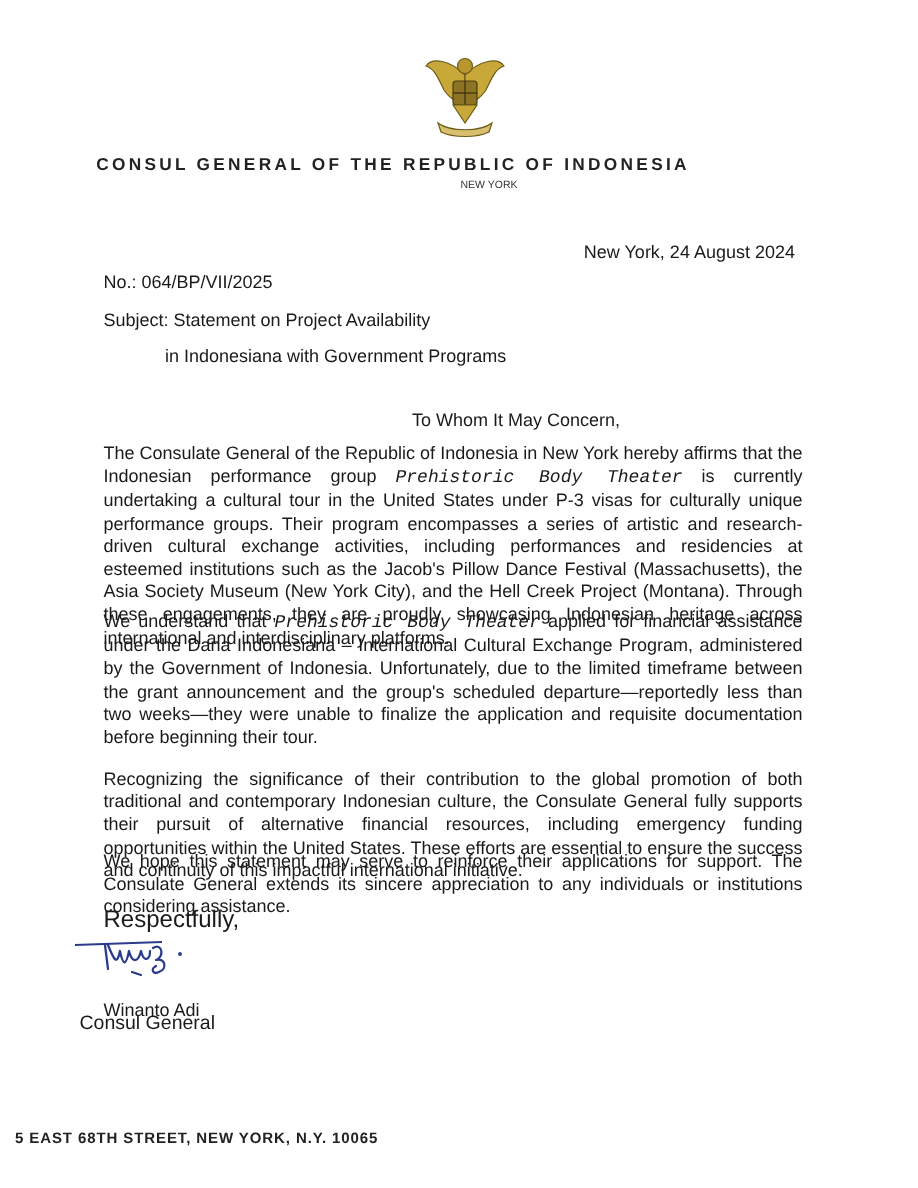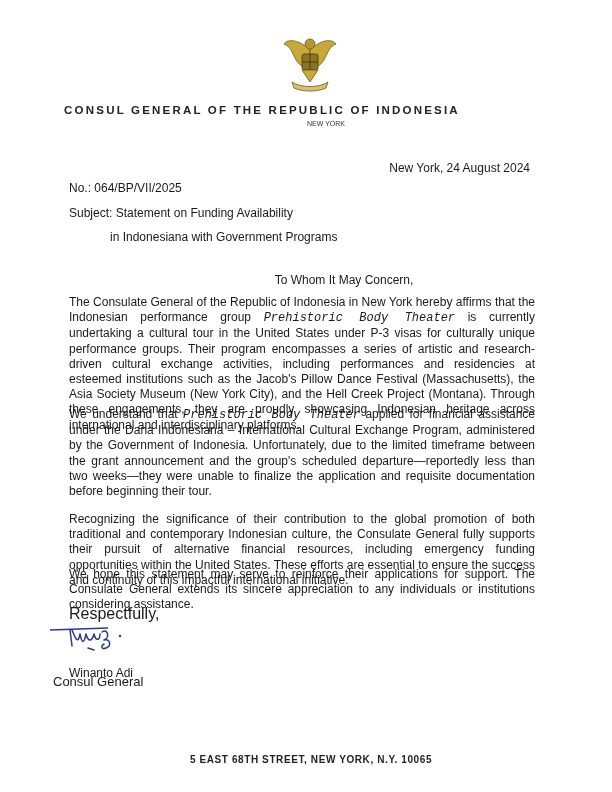--- a/index.html
+++ b/index.html
@@ -19,21 +19,21 @@
   .body-text { position: absolute; left: 69px; width: 466px; font-size: 12px; line-height: 15.2px;
                text-align: justify; }
   .p1 { top: 295px; }
   .p2 { top: 407px; }
   .p3 { top: 512px; }
   .p4 { top: 548px; margin-top: 19px; }
   .closing { position: absolute; top: 605px; left: 69px; font-size: 16px; }
   .signature { position: absolute; top: 620px; left: 48px; width: 90px; height: 36px; }
   .signer-name { position: absolute; top: 666px; left: 69px; font-size: 12px; }
   .signer-title { position: absolute; top: 674px; left: 53px; font-size: 13px; }
-  .footer { position: absolute; top: 754px; left: 0; width: 612px; text-align: center;
+  .footer { position: absolute; top: 754px; left: 0; width: 612px; 
             font-size: 9px; font-weight: bold; letter-spacing: 0.6px; color: #222; padding-left: 10px; box-sizing: border-box; }
   .footer .sc { font-variant: small-caps; font-size: 10px; }
   i { font-style: italic; font-family: Liberation Mono, monospace; }
 </style>
 </head>
 <body>
 
 <div class="emblem">
   <svg width="60" height="64" viewBox="0 0 60 64">
 
@@ -50,21 +50,21 @@
 
     <path d="M12 52 C20 58 40 58 48 52 L46 58 C38 62 22 62 14 58 Z" fill="#d8c070" stroke="#6b5a1a" stroke-width="0.8"></path>
   </svg>
 </div>
 
 <div class="org-title">CONSUL GENERAL OF THE REPUBLIC OF INDONESIA</div>
 <div class="org-city">NEW YORK</div>
 
 <div class="date">New York, 24 August 2024</div>
 <div class="ref">No.: 064/BP/VII/2025</div>
-<div class="subject">Subject: Statement on Funding Availability</div>
+<div class="subject">Subject: Statement on Project Availability</div>
 <div class="subject2">in Indonesiana with Government Programs</div>
 
 <div class="salutation">To Whom It May Concern,</div>
 
 <div class="body-text p1"><span>The Consulate General of the Republic of Indonesia in New York hereby affirms that the Indonesian performance group </span><i>Prehistoric Body Theater</i><span> is currently undertaking a cultural tour in the United States under P-3 visas for culturally unique performance groups. Their program encompasses a series of artistic and research-driven cultural exchange activities, including performances and residencies at esteemed institutions such as the Jacob's Pillow Dance Festival (Massachusetts), the Asia Society Museum (New York City), and the Hell Creek Project (Montana). Through these engagements, they are proudly showcasing Indonesian heritage across international and interdisciplinary platforms.</span></div>
 
 <div class="body-text p2"><span>We understand that </span><i>Prehistoric Body Theater</i><span> applied for financial assistance under the Dana Indonesiana – International Cultural Exchange Program, administered by the Government of Indonesia. Unfortunately, due to the limited timeframe between the grant announcement and the group's scheduled departure—reportedly less than two weeks—they were unable to finalize the application and requisite documentation before beginning their tour.</span></div>
 
 <div class="body-text p3">Recognizing the significance of their contribution to the global promotion of both traditional and contemporary Indonesian culture, the Consulate General fully supports their pursuit of alternative financial resources, including emergency funding opportunities within the United States. These efforts are essential to ensure the success and continuity of this impactful international initiative.</div>
 <div class="body-text p4">We hope this statement may serve to reinforce their applications for support. The Consulate General extends its sincere appreciation to any individuals or institutions considering assistance.</div>

